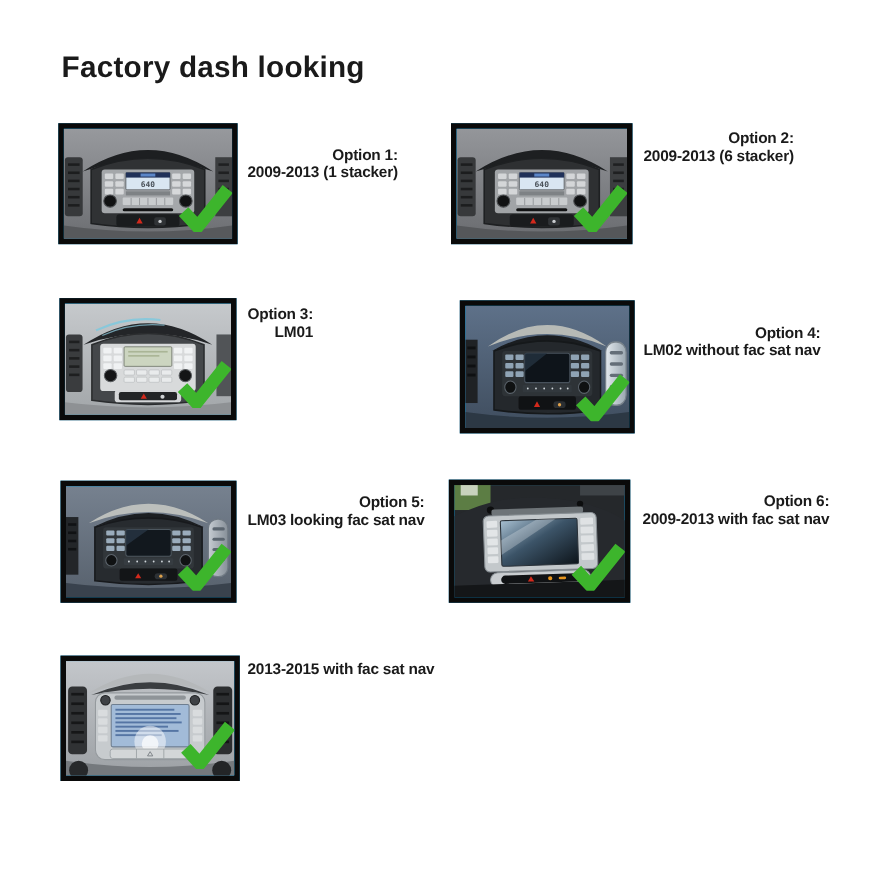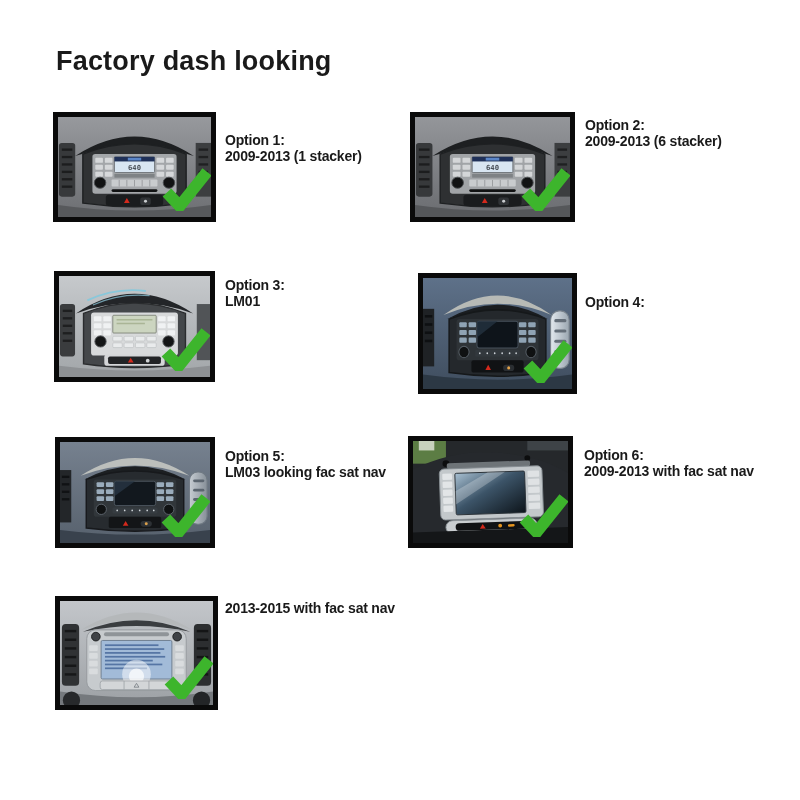--- a/index.html
+++ b/index.html
@@ -5,21 +5,21 @@
   :root{
     --background:#ffffff;
     --text:#1a1a1a;
     --checkmark-green:#3db52c;
     --hazard-red:#d3291c;
     --photo-border:#0a0a0a;
   }
   *{margin:0;padding:0;box-sizing:border-box;}
   html,body{background:var(--background);}
   body{width:800px;height:800px;position:relative;font-family:"Liberation Sans",sans-serif;overflow:hidden;}
-  .canvas{position:relative;width:800px;height:800px;background:var(--background);}
+  .canvas{position:relative;width:800px;height:800px;background:var(--background);text-align:right;}
   .page-title{position:absolute;left:56px;top:46px;font-size:27px;font-weight:700;color:var(--text);letter-spacing:.2px;}
   .thumb{position:absolute;border:5px solid var(--photo-border);background:#0ea5e9;overflow:visible;}
   .thumb svg.dash{display:block;width:100%;height:100%;}
   .check{position:absolute;width:49px;height:44px;right:0px;bottom:6px;z-index:3;}
   .check path{stroke:var(--checkmark-green);stroke-width:24;fill:none;stroke-linejoin:miter;}
   .label{position:absolute;color:var(--text);font-weight:700;font-size:14px;line-height:16px;letter-spacing:-.2px;white-space:nowrap;}
   
   .pos-img-1{left:53px;top:112px;width:163px;height:110px;}
   .pos-lbl-1{left:225px;top:132px;}
   .pos-img-2{left:410px;top:112px;width:165px;height:110px;}
@@ -326,20 +326,21 @@
             <rect x="141" y="70" width="13" height="3" rx="1.5"></rect>
           </g>
         <path d="M0 94 Q80 104 160 94 L160 108 L0 108 Z" fill="#2c3844"></path>
       </svg>
       <svg class="check" viewBox="0 0 100 90">
           <path d="M10 52 L36 80 L92 10"></path>
         </svg>
     </figure>
     <div class="label pos-lbl-4">
       <div>Option 4:</div>
+      <div>LM02 without fac sat nav</div>
     </div>
   </div>
 
   <div>
     <figure class="thumb pos-img-5" aria-label="Blue-grey dash with LM03 unit and small dark screen">
       <svg class="dash" viewBox="0 0 160 108" preserveAspectRatio="none">
         <defs>
             <linearGradient id="bg5" x1="0" y1="0" x2="0" y2="1">
               <stop offset="0" stop-color="#76818f"></stop>
               <stop offset="1" stop-color="#57616d"></stop>

